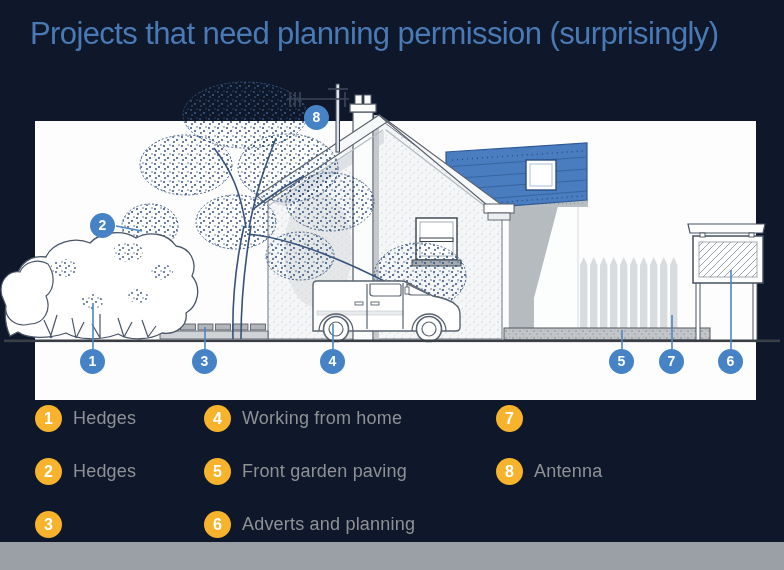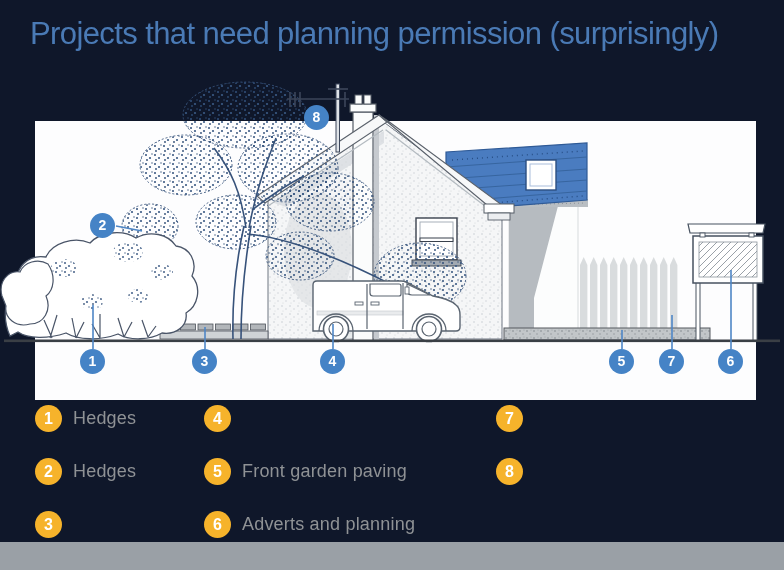--- a/index.html
+++ b/index.html
@@ -251,30 +251,32 @@
   </div>
   <div class="legend-item p01">
     <span class="badge">2</span>
     <span class="lbl">Hedges</span>
   </div>
   <div class="legend-item p02">
     <span class="badge">3</span>
   </div>
   <div class="legend-item p10">
     <span class="badge">4</span>
+    <span class="lbl">Working from home</span>
   </div>
   <div class="legend-item p11">
     <span class="badge">5</span>
     <span class="lbl">Front garden paving</span>
   </div>
   <div class="legend-item p12">
     <span class="badge">6</span>
     <span class="lbl">Adverts and planning</span>
   </div>
   <div class="legend-item p20">
     <span class="badge">7</span>
   </div>
   <div class="legend-item p21">
     <span class="badge">8</span>
+    <span class="lbl">Antenna</span>
   </div>
 
 
 </div>
 
 </body></html>

